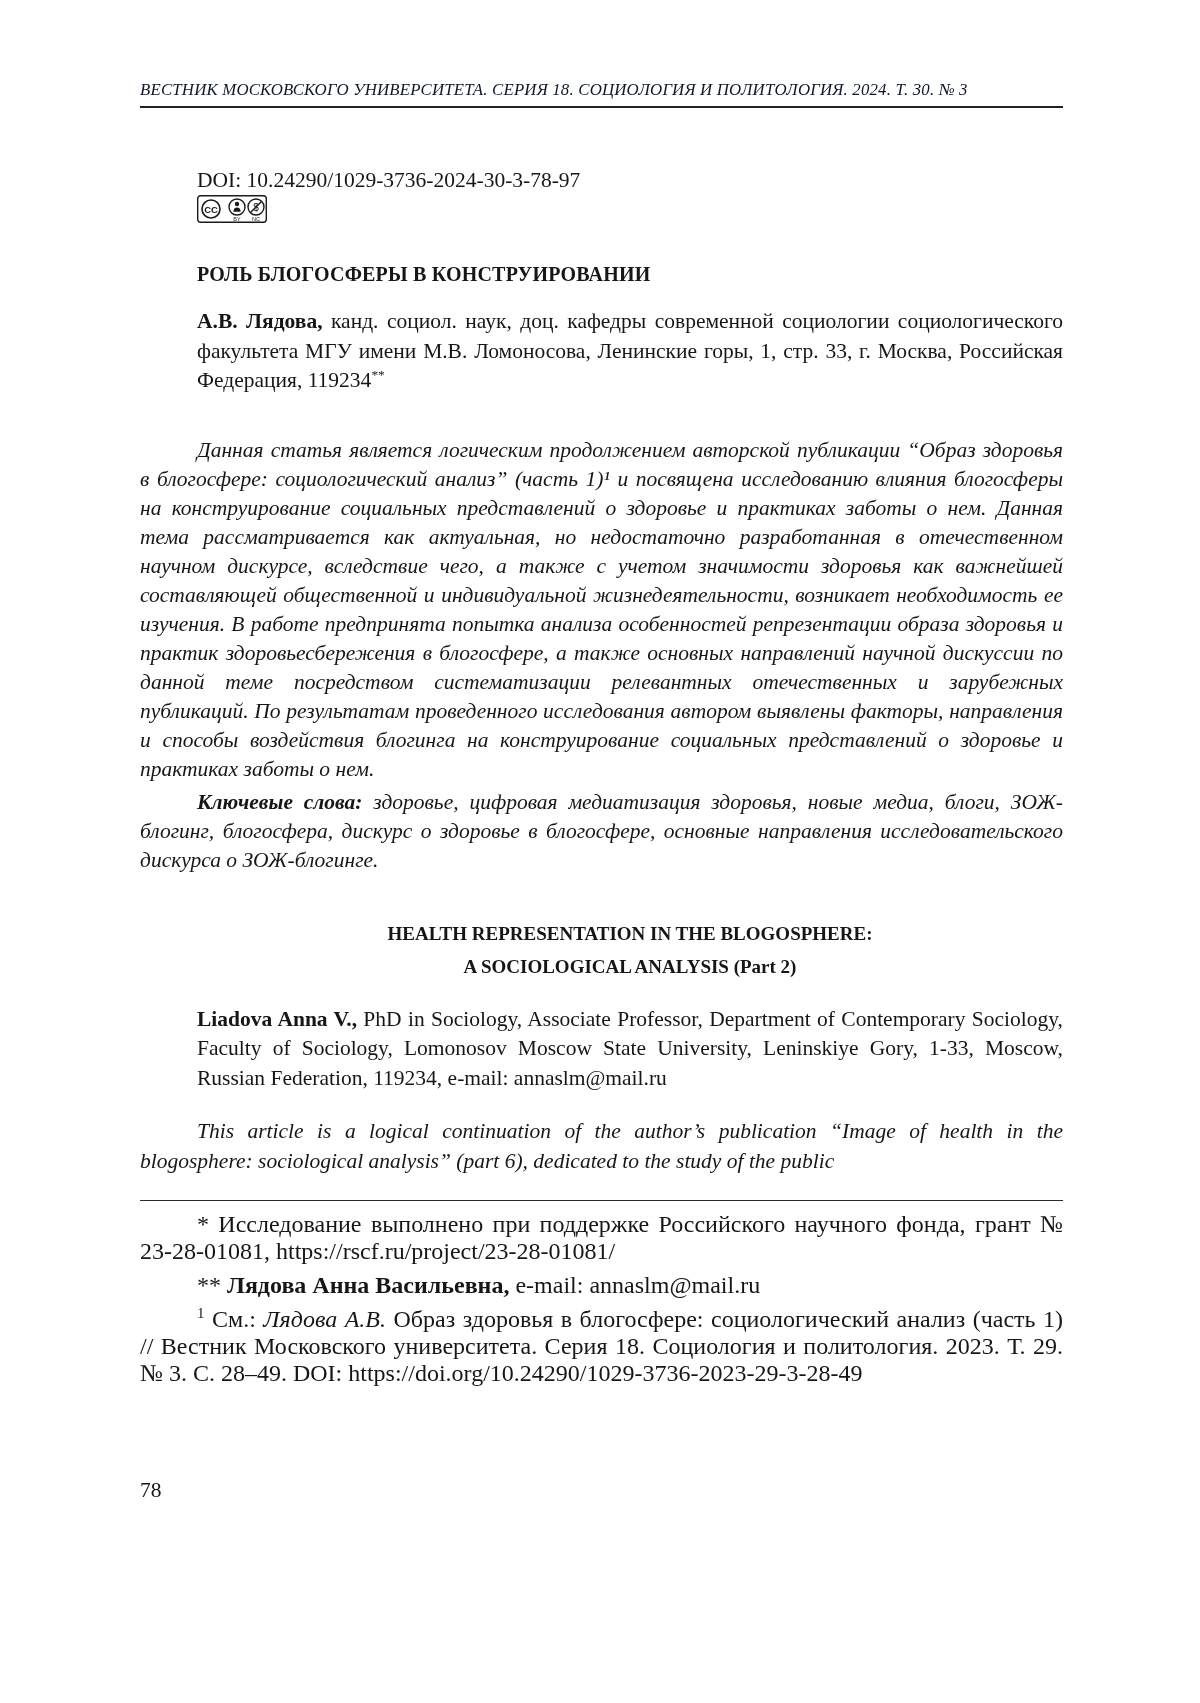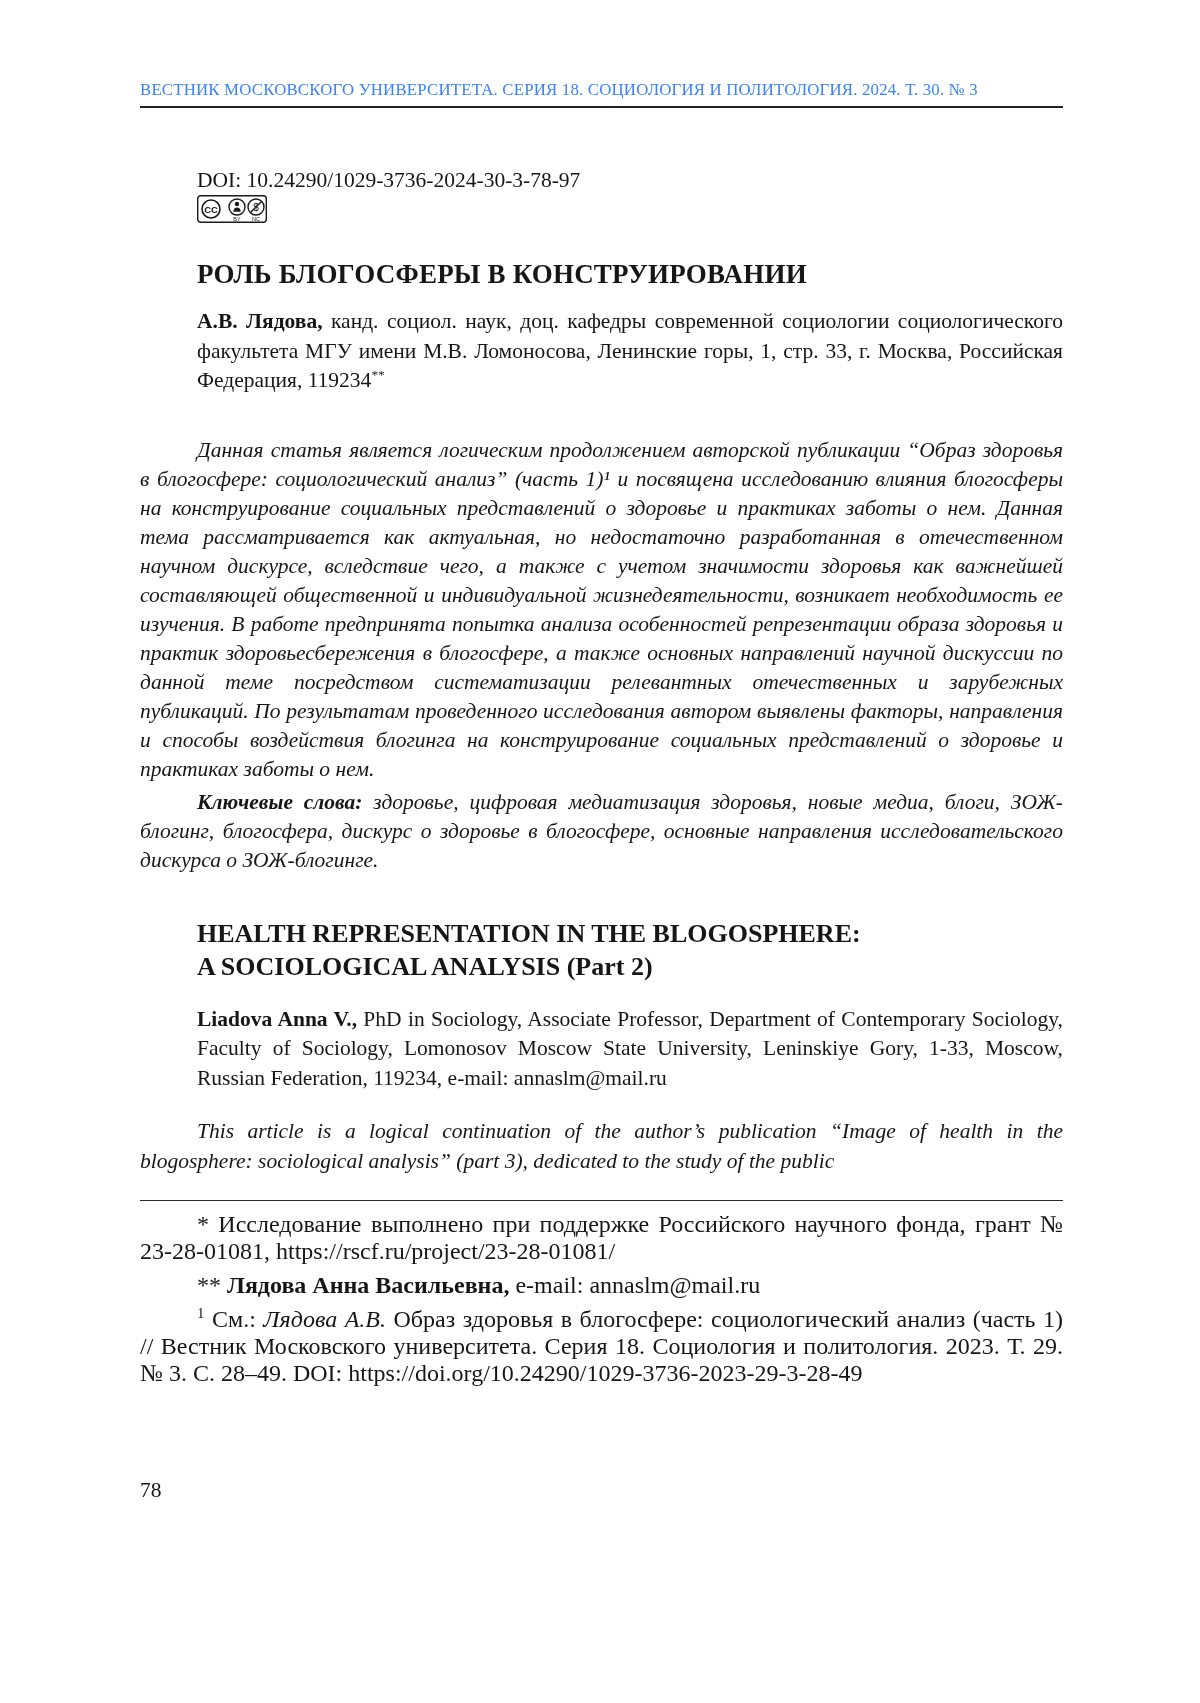--- a/index.html
+++ b/index.html
@@ -13,21 +13,22 @@
     overflow: hidden;
   }
   .running-head {
     position: absolute;
     left: 140px;
     top: 80px;
     width: 925px;
     font-size: 16.8px;
     letter-spacing: 0.2px;
     white-space: nowrap;
-    color: #3b82f6;
+    color: #0f172a;
+    font-style: italic;
   }
   .head-rule {
     position: absolute;
     left: 140px;
     top: 106px;
     width: 923px;
     border-top: 2px solid #222;
   }
   .content {
     position: absolute;
@@ -40,21 +41,21 @@
     justify-content: space-between;
     align-items: flex-start;
     padding-left: 57px;
     font-size: 21.5px;
     margin-bottom: 26px;
     flex-direction: column;
   }
   .cc-badge { display: inline-block; margin-top: 2px; }
   h1.title-ru {
     margin: 0 0 14px 57px;
-    font-size: 27px;
+    font-size: 20px;
     line-height: 38px;
     font-weight: bold;
     letter-spacing: 0.2px;
   }
   .tline { display: block; }
   .fn-sup { font-size: 62%; vertical-align: super; line-height: 0; }
   p { margin: 0; }
   .author-block {
     margin: 0 0 0 57px;
     font-size: 21.5px;
@@ -73,23 +74,24 @@
     margin-top: 4px;
     font-size: 21.5px;
     line-height: 29px;
     font-style: italic;
     text-align: justify;
     text-indent: 57px;
   }
   .kw-label { font-weight: bold; }
   h2.title-en {
     margin: 42px 0 0 57px;
-    font-size: 26px;
+    font-size: 19px;
     line-height: 33px;
     font-weight: bold;
+    text-align: center;
   }
   .author-en {
     margin: 22px 0 0 57px;
     font-size: 21.5px;
     line-height: 29.5px;
     text-align: justify;
   }
   .abstract-en {
     margin-top: 24px;
     font-size: 21.5px;
@@ -172,21 +174,21 @@
 
     <h2 class="title-en">
       <span class="tline">HEALTH REPRESENTATION IN THE BLOGOSPHERE:</span>
       <span class="tline">A SOCIOLOGICAL ANALYSIS (Part 2)</span>
     </h2>
 
     <p class="author-en">
       <strong>Liadova Anna V.,</strong><span> PhD in Sociology, Associate Professor, Department of Contemporary Sociology, Faculty of Sociology, Lomonosov Moscow State University, Leninskiye Gory, 1-33, Moscow, Russian Federation, 119234, e-mail: annaslm@mail.ru</span>
     </p>
 
-    <p class="abstract-en">This article is a logical continuation of the author’s publication “Image of health in the blogosphere: sociological analysis” (part 3), dedicated to the study of the public</p>
+    <p class="abstract-en">This article is a logical continuation of the author’s publication “Image of health in the blogosphere: sociological analysis” (part 6), dedicated to the study of the public</p>
 
     <div class="fn-rule"></div>
 
     <div class="footnotes">
       <p class="footnote">
         <span class="fn-mark">*</span><span> Исследование выполнено при поддержке Российского научного фонда, грант № 23-28-01081, https://rscf.ru/project/23-28-01081/</span>
       </p>
       <p class="footnote">
         <span class="fn-mark">**</span><span class="fn-bold"> Лядова Анна Васильевна,</span><span> e-mail: annaslm@mail.ru</span>
       </p>

